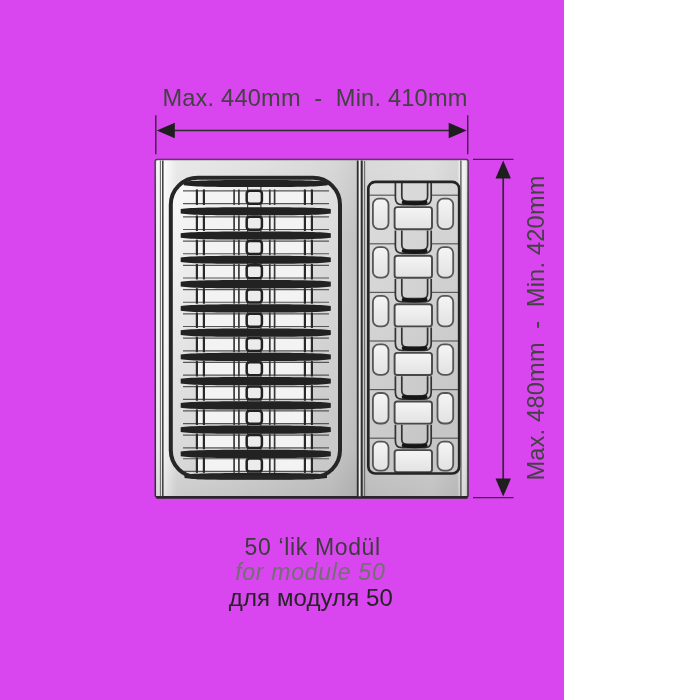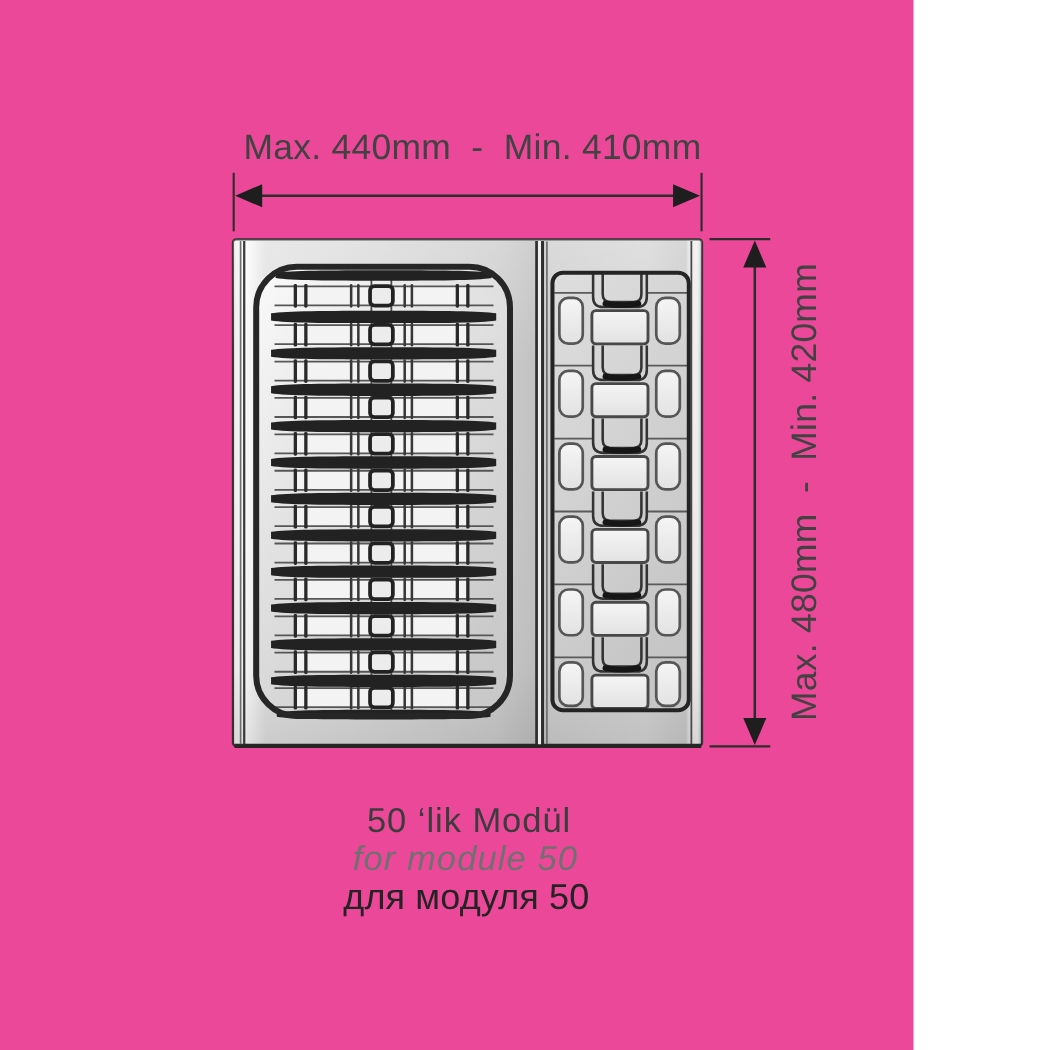--- a/index.html
+++ b/index.html
@@ -1,17 +1,17 @@
 <!DOCTYPE html>
 <html><head>
 <meta charset="utf-8">
 <title>50 lik Modul</title>
 <style>
 html,body{margin:0;padding:0;background:#ffffff;}
-#stage{position:relative;width:609px;height:700px;background:#ec4899;overflow:hidden;}
+#stage{position:relative;width:564px;height:700px;background:#d946ef;overflow:hidden;}
 svg{display:block;}
 </style>
 </head>
 <body>
 <div id="stage">
 <svg width="700" height="700" viewBox="0 0 700 700">
 <defs>
 <linearGradient id="tray" x1="0" y1="0" x2="1" y2="0">
  <stop offset="0" stop-color="#ededed"></stop>
  <stop offset="0.03" stop-color="#fafafa"></stop>

